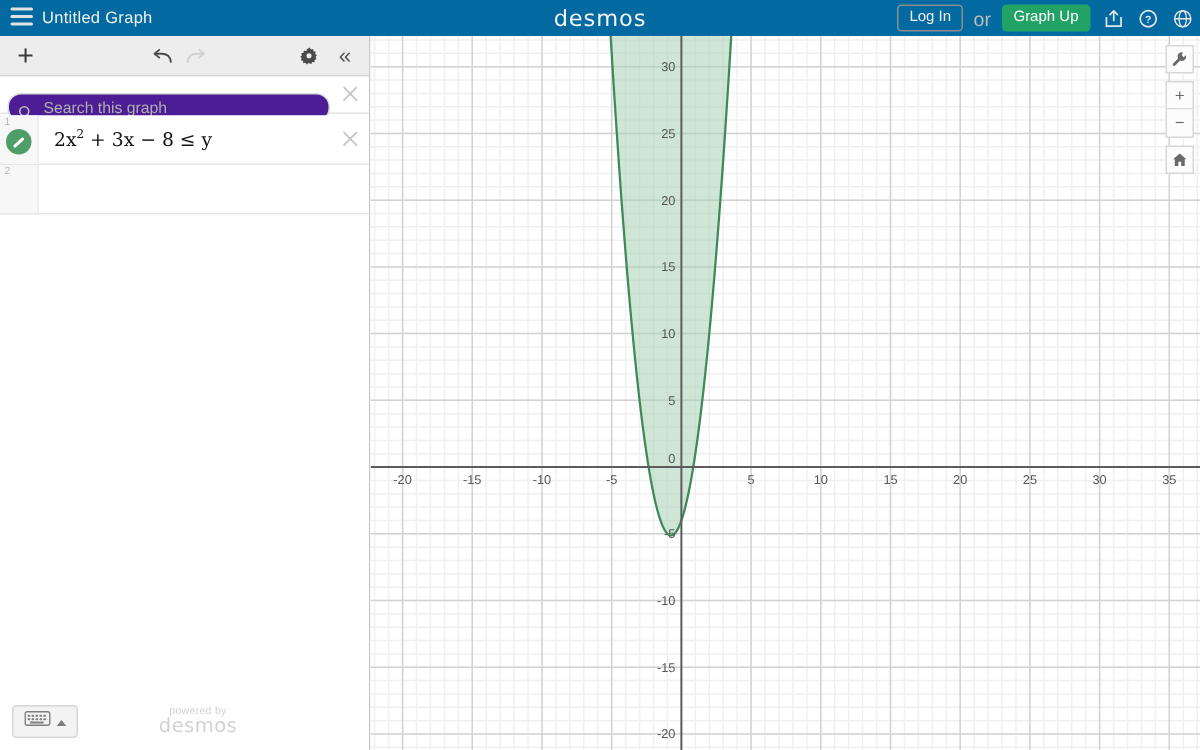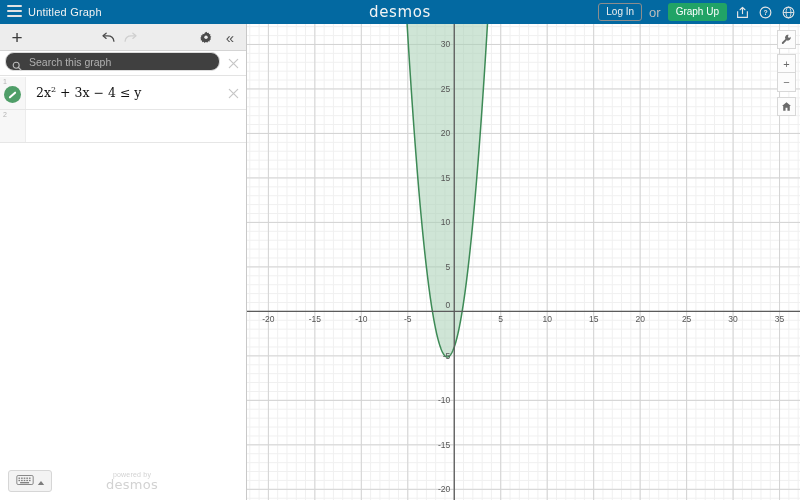--- a/index.html
+++ b/index.html
@@ -65,22 +65,22 @@
   .tb-undo{left:96px;width:24px;}
   .tb-redo{left:118px;width:24px;}
   .tb-gear{right:28px;width:24px;}
   .tb-collapse{right:4px;width:24px;font-size:15px;color:#555;}
 
   .search-wrap{
     position:absolute;left:0;top:27px;width:246px;height:25px;background:#fff;
     border-bottom:1px solid #e3e3e3;box-sizing:border-box;
   }
   .search-box{
-    position:absolute;left:5px;top:1px;width:215px;height:19px;
-    border:1px solid #dcdcdc;border-radius:9px;background:#404040;box-sizing:border-box;
+    position:absolute;left:5px;top:11px;width:215px;height:19px;
+    border:1px solid #dcdcdc;border-radius:9px;background:#4c1d95;box-sizing:border-box;
     display:flex;align-items:center;padding:0 6px;
   }
   .search-icon{width:10px;height:10px;margin-right:5px;flex:0 0 auto;}
   .search-input{
     border:none;outline:none;font-size:10.5px;color:#9a9a9a;width:100%;
     background:transparent;font-family:"Liberation Sans", sans-serif;
   }
   .search-input::placeholder{color:#b0b0b0;}
   .search-close{
     position:absolute;right:6px;top:5px;width:13px;height:13px;cursor:pointer;
@@ -242,21 +242,21 @@
 
     <div class="expr-list">
 
       <div class="expr-row">
         <div class="gutter"></div>
         <div class="rownum">1</div>
         <div class="swatch">
             <span class="pen"></span>
           </div>
         <div class="expr-content">
-          <span>2x</span><sup>2</sup><span> + 3x − 4 ≤ y</span>
+          <span>2x</span><sup>2</sup><span> + 3x − 8 ≤ y</span>
         </div>
         <span class="expr-del">
           <svg width="13" height="13" viewBox="0 0 14 14">
             <path d="M2.5 2.5l9 9M11.5 2.5l-9 9" stroke="#c6c6c6" stroke-width="1.3" stroke-linecap="round"></path>
           </svg>
         </span>
       </div>
 
       <div class="expr-row row-empty">
         <div class="gutter"></div>

